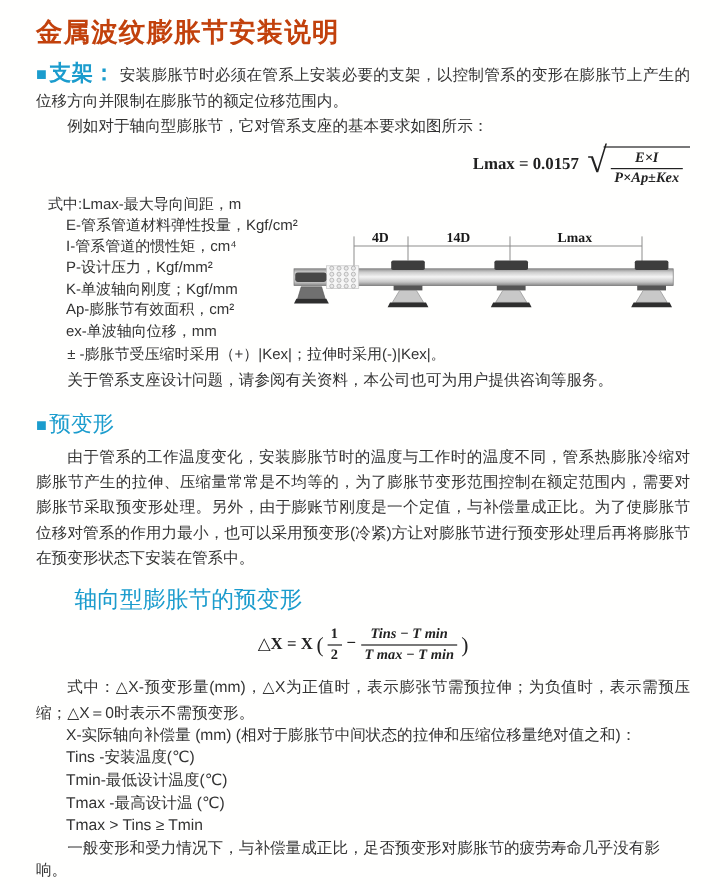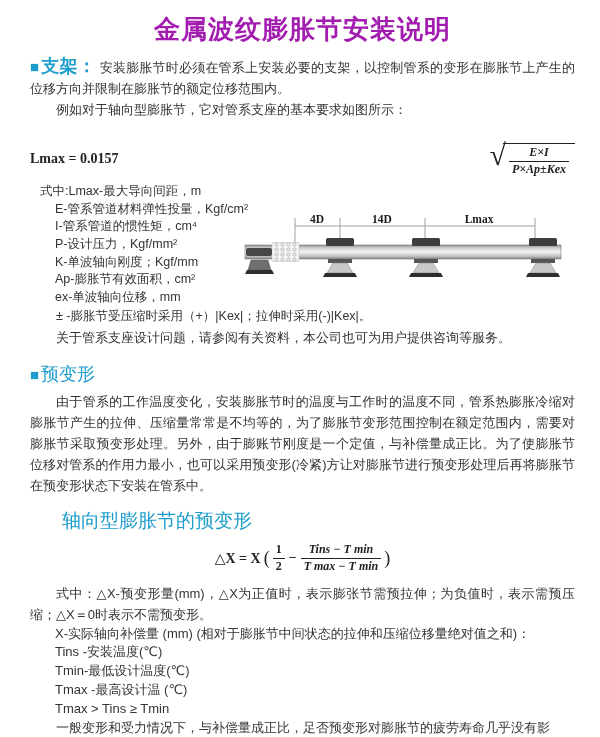--- a/index.html
+++ b/index.html
@@ -3,21 +3,21 @@
 <meta charset="utf-8">
 <style>
   html,body{margin:0;padding:0;background:#fffffe;}
   body{
     width:600px;height:737px;overflow:hidden;
     font-family:"Liberation Sans","DejaVu Sans",sans-serif;
     color:#333;
   }
   .page{padding:0 25px 0 30px;}
   h1{
-    text-align:center;font-size:26px;font-weight:bold;color:#a21caf;
+    text-align:left;font-size:22px;font-weight:bold;color:#c2410c;
     margin:12px 0 9px;letter-spacing:1px;
     font-family:"Liberation Sans","DejaVu Sans",sans-serif;
   }
   .para{font-size:13px;line-height:21px;margin:0;text-align:justify;color:#333;}
   .indent{text-indent:2em;}
   .sec-head{color:var(--accent,#1b9ccd);font-size:18px;font-weight:bold;white-space:nowrap;}
   .bullet{font-size:15px;margin-right:2px;}
   h2.sec-h2{
     color:var(--accent,#1b9ccd);font-size:18px;font-weight:normal;
     margin:14px 0 5px;
@@ -26,21 +26,21 @@
     color:var(--accent,#1b9ccd);font-size:19px;font-weight:500;
     margin:12px 0 6px;
   }
   .sub-h.axial{margin-left:32px;}
   .sub-h.lateral{margin-left:2px;}
   
   .formula{
     text-align:center;font-family:"Liberation Serif","DejaVu Serif",serif;
     font-weight:bold;color:#222;
   }
-  .f1{margin:20px 0 6px;font-size:14px;display:flex;justify-content:space-between;align-items:center;gap:7px;}
+  .f1{margin:4px 0 6px;font-size:14px;display:flex;justify-content:flex-end;align-items:center;gap:7px;}
   .sqrt{display:inline-flex;align-items:flex-start;}
   .sqrt-sign{font-size:30px;line-height:30px;font-weight:400;margin-right:-3px;}
   .sqrt-body{display:inline-block;border-top:1.5px solid #222;margin-top:3px;padding:1px 6px 0 6px;}
   .frac{
     display:inline-flex;flex-direction:column;vertical-align:middle;
     text-align:center;font-style:italic;font-size:12px;line-height:1.3;
   }
   .frac .num{border-bottom:1px solid #222;padding:0 3px;}
   .frac .den{padding:0 3px;}
   .frac.upright{font-style:normal;}

